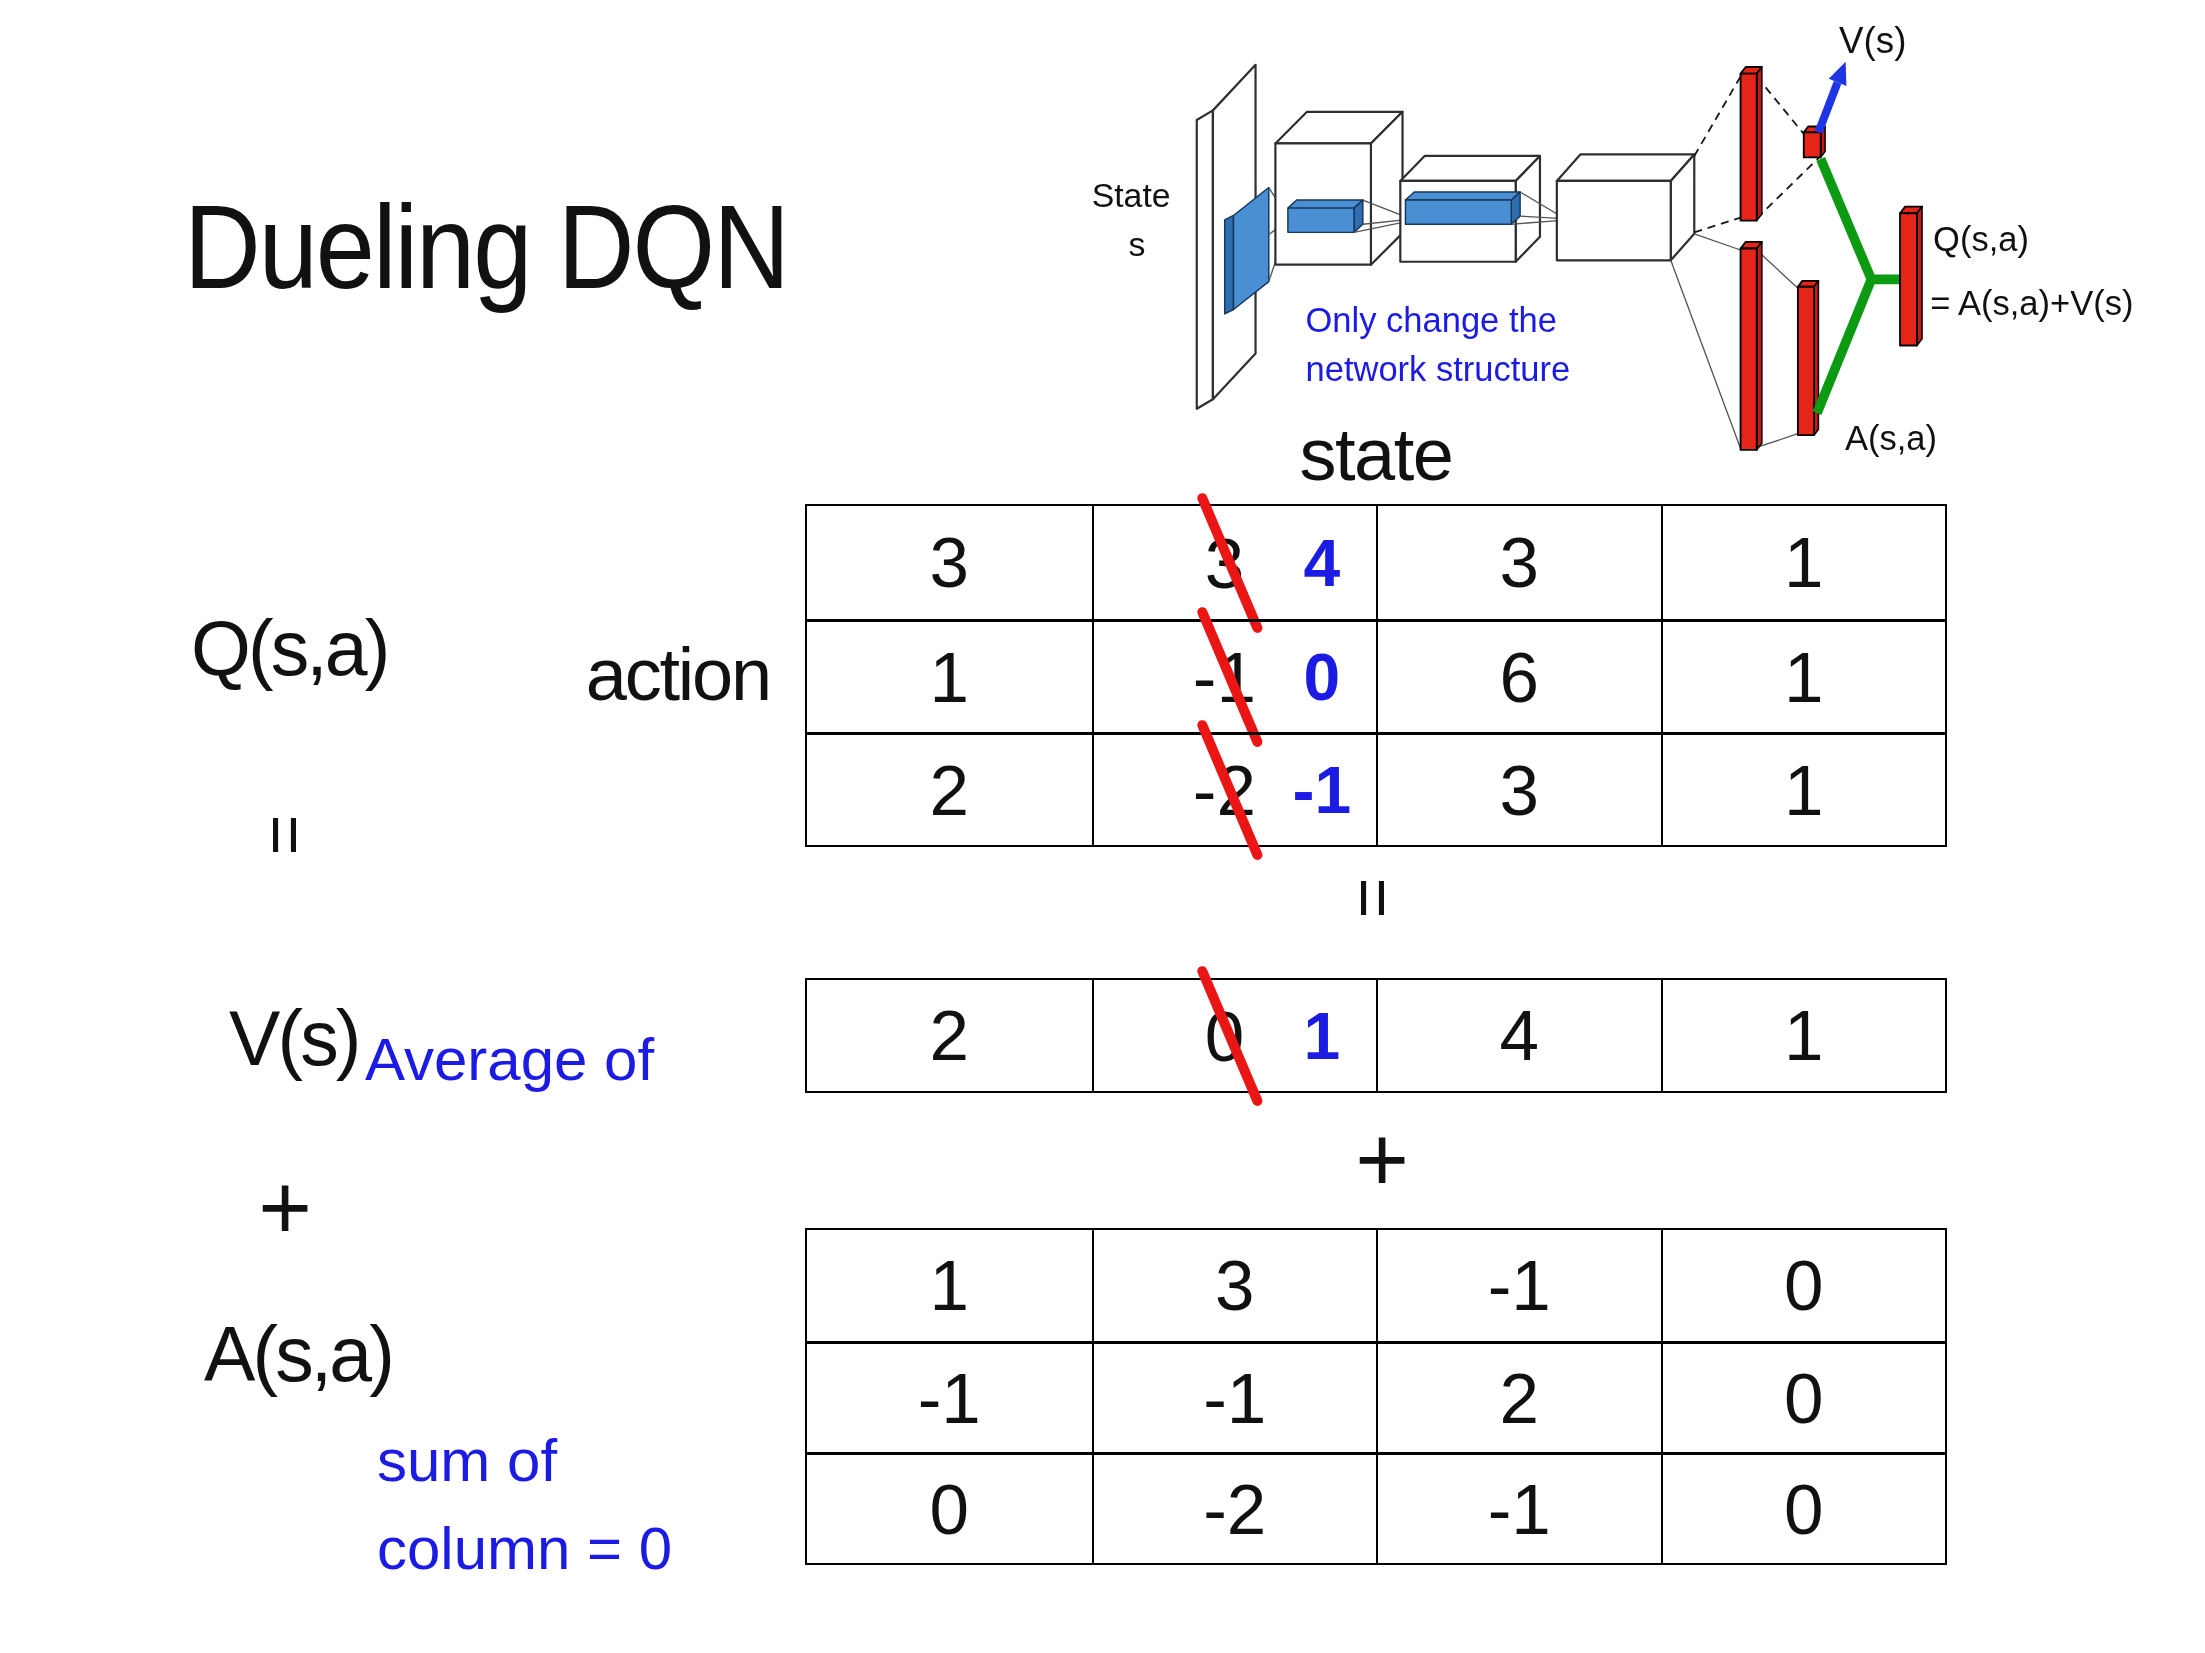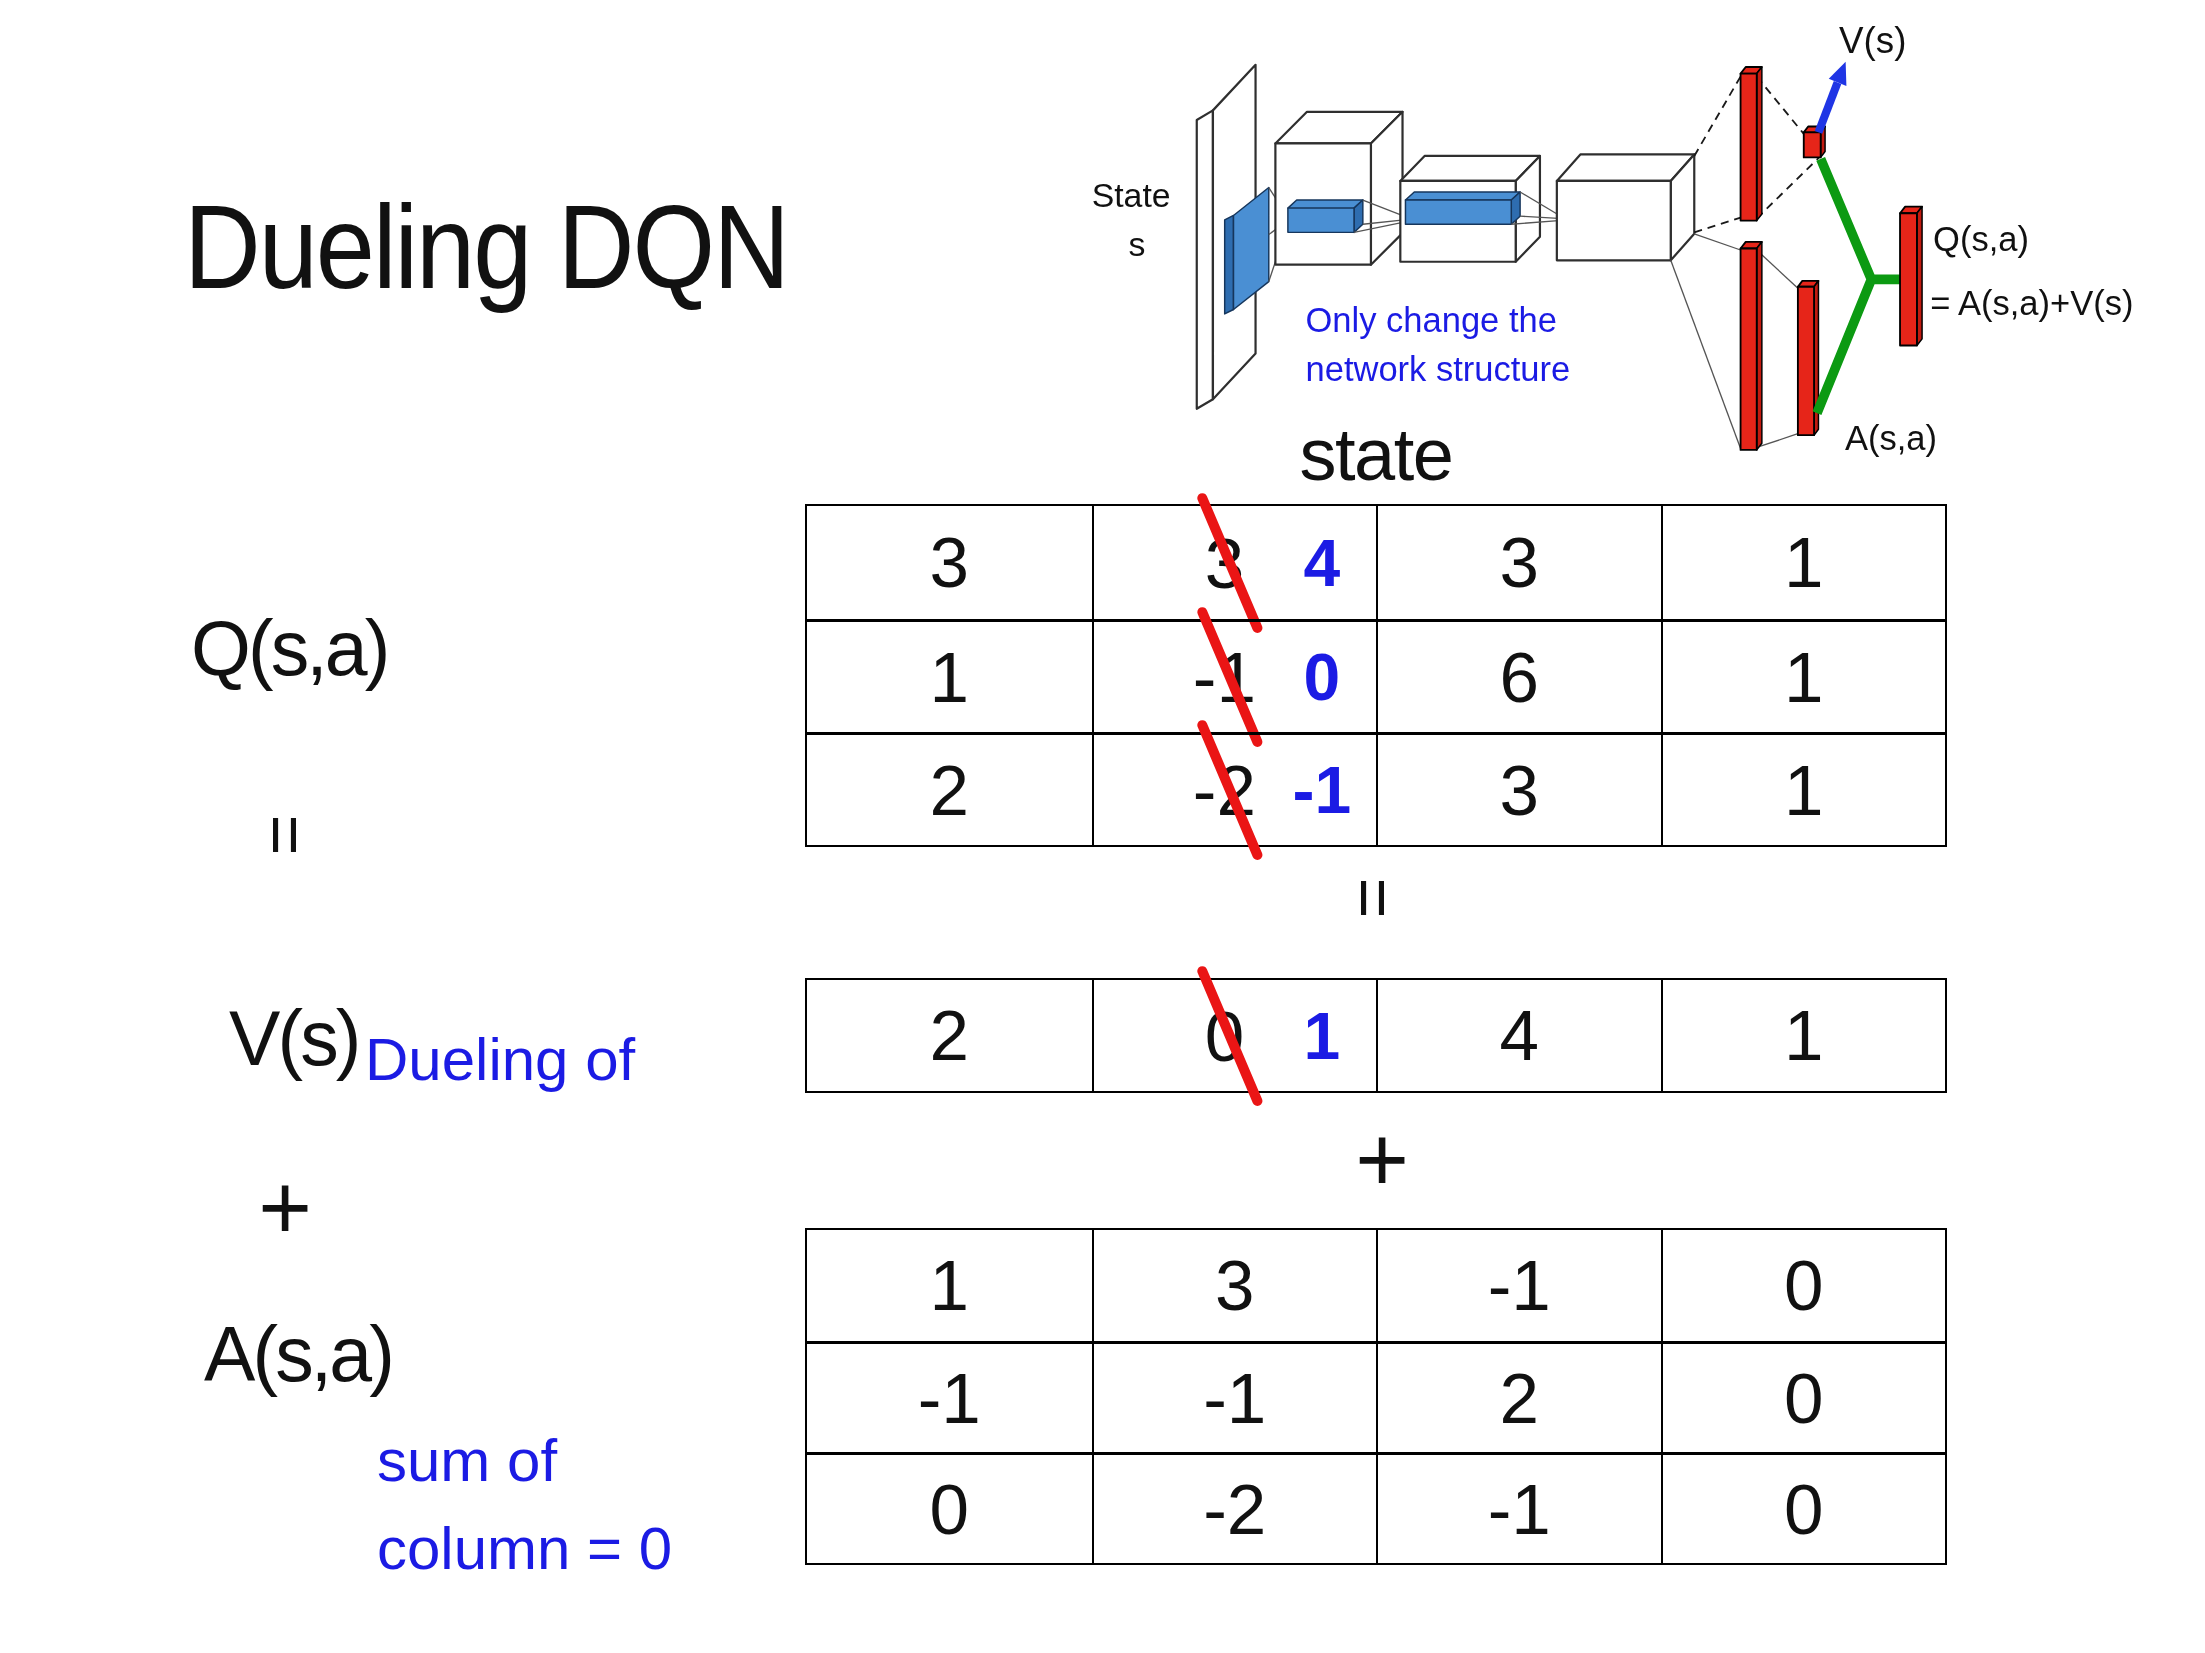--- a/index.html
+++ b/index.html
@@ -191,29 +191,30 @@
     <text x="1022" y="72" font-size="50">V(s)</text>
     <text x="1150" y="342" font-size="47">Q(s,a)</text>
     <text x="1146" y="428" font-size="47">= A(s,a)+V(s)</text>
     <text x="1030" y="612" font-size="47">A(s,a)</text>
     <text class="bluetext" x="296" y="452" font-size="47">Only change the</text>
     <text class="bluetext" x="296" y="518" font-size="47">network structure</text>
   </svg>
 
   <div id="state-header" class="abs">state</div>
   <div id="q-label" class="abs side-label">Q(s,a)</div>
+  <div id="action-label" class="abs">action</div>
   <div id="equals-left" class="abs rot-eq">=</div>
   <div id="equals-center" class="abs rot-eq">=</div>
   <div id="v-label" class="abs side-label">V(s)</div>
   <div id="plus-left" class="abs plus">+</div>
   <div id="plus-center" class="abs plus">+</div>
   <div id="a-label" class="abs side-label">A(s,a)</div>
 
   <div id="avg-note" class="abs blue-note">
-    <div>Dueling of</div>
+    <div>Average of</div>
   </div>
   <div id="sum-note" class="abs blue-note">
     <div>sum of</div>
     <div>column = 0</div>
   </div>
 
   <div id="q-matrix" class="abs matrix">
       <div class="cell">
         <span class="val">3</span>
       </div>

